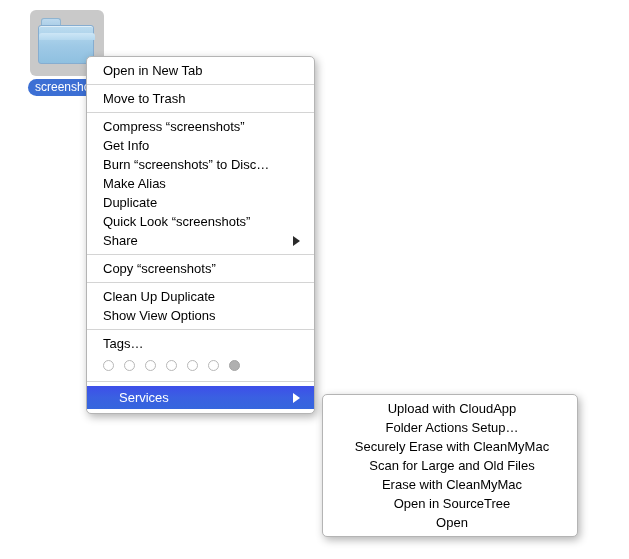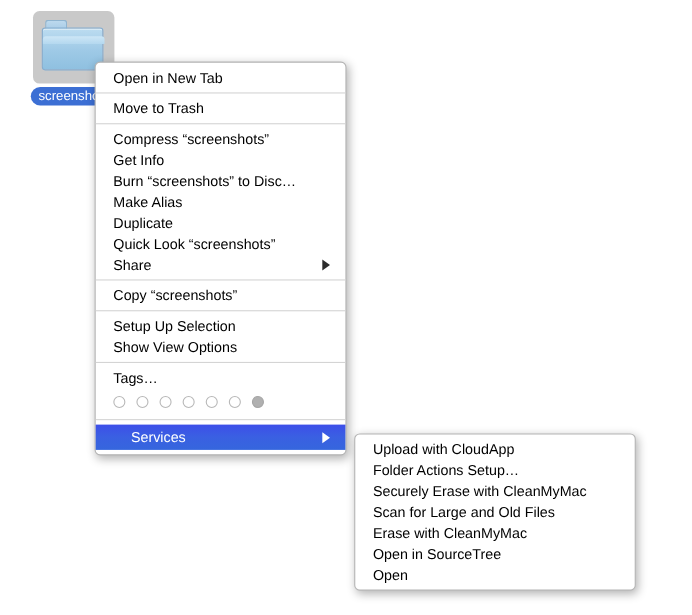--- a/index.html
+++ b/index.html
@@ -100,20 +100,21 @@
   }
   #context-menu {
     left: 86px;
     top: 56px;
     width: 229px;
   }
   #services-submenu {
     left: 322px;
     top: 394px;
     width: 256px;
+    text-align: center;
   }
 
   .menu-item {
     position: relative;
     height: 19px;
     line-height: 19px;
     padding: 0 12px 0 16px;
     white-space: nowrap;
     color: #000000;
     text-decoration: underline;
@@ -196,21 +197,21 @@
     <div class="menu-item"><span class="label">Compress “screenshots”</span></div>
     <div class="menu-item"><span class="label">Get Info</span></div>
     <div class="menu-item"><span class="label">Burn “screenshots” to Disc…</span></div>
     <div class="menu-item"><span class="label">Make Alias</span></div>
     <div class="menu-item"><span class="label">Duplicate</span></div>
     <div class="menu-item"><span class="label">Quick Look “screenshots”</span></div>
     <div class="menu-item"><span class="label">Share</span><span class="submenu-arrow"></span></div>
     <div class="separator"></div>
     <div class="menu-item"><span class="label">Copy “screenshots”</span></div>
     <div class="separator"></div>
-    <div class="menu-item"><span class="label">Setup Up Selection</span></div>
+    <div class="menu-item"><span class="label">Clean Up Duplicate</span></div>
     <div class="menu-item"><span class="label">Show View Options</span></div>
     <div class="separator"></div>
     <div class="menu-item"><span class="label">Tags…</span></div>
     <div class="tag-row">
       <span class="tag-dot"></span>
       <span class="tag-dot"></span>
       <span class="tag-dot"></span>
       <span class="tag-dot"></span>
       <span class="tag-dot"></span>
       <span class="tag-dot"></span>

